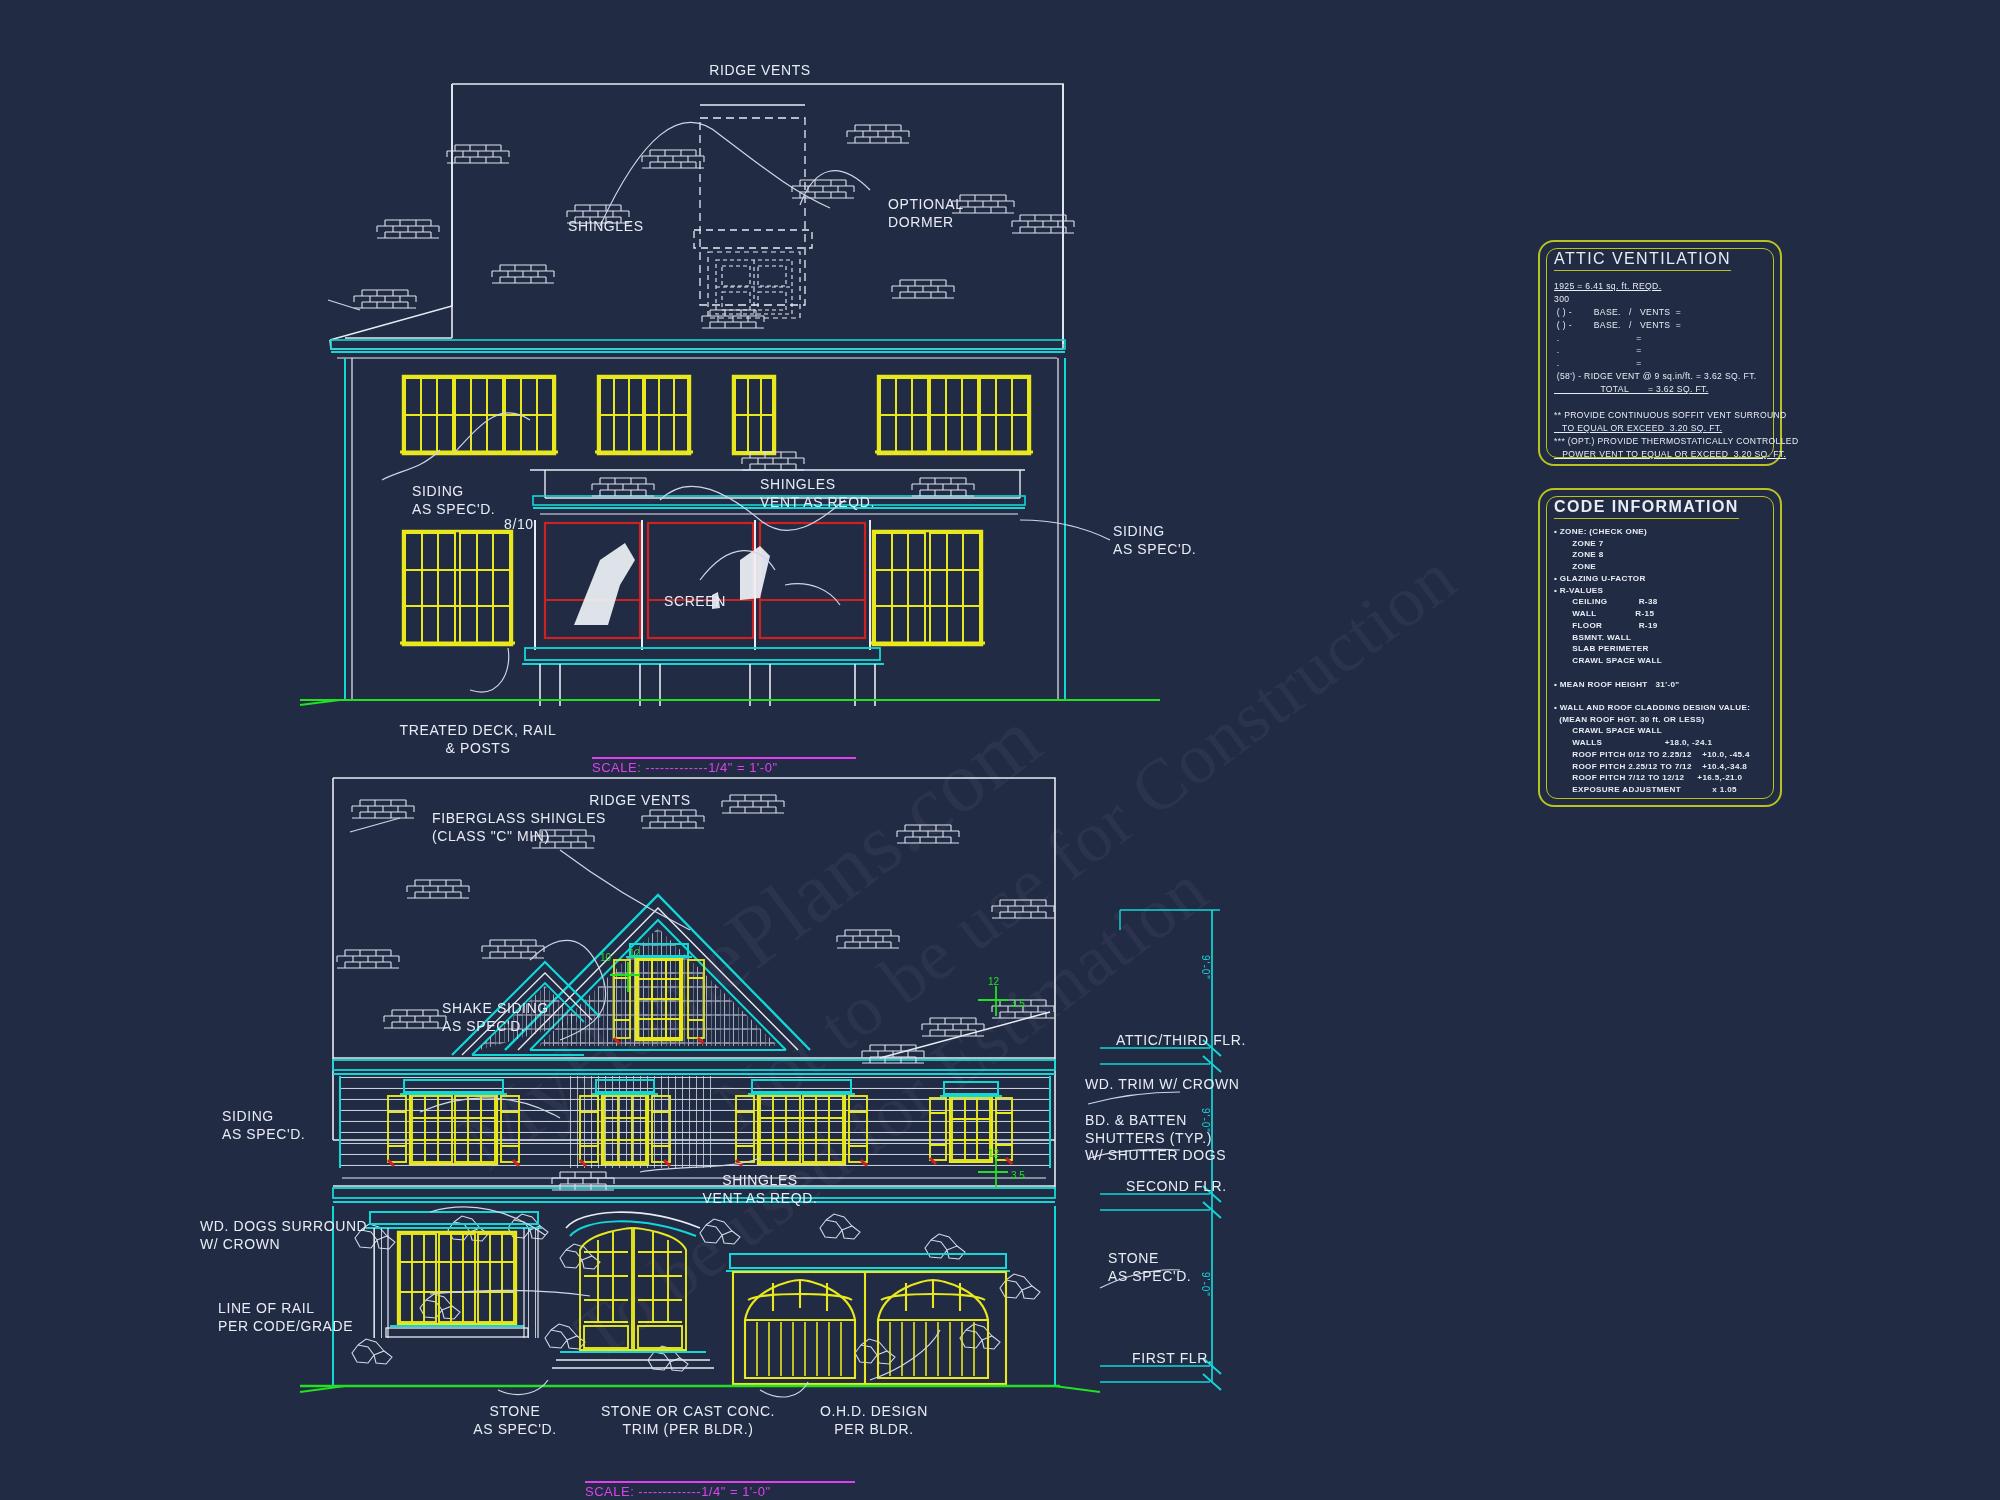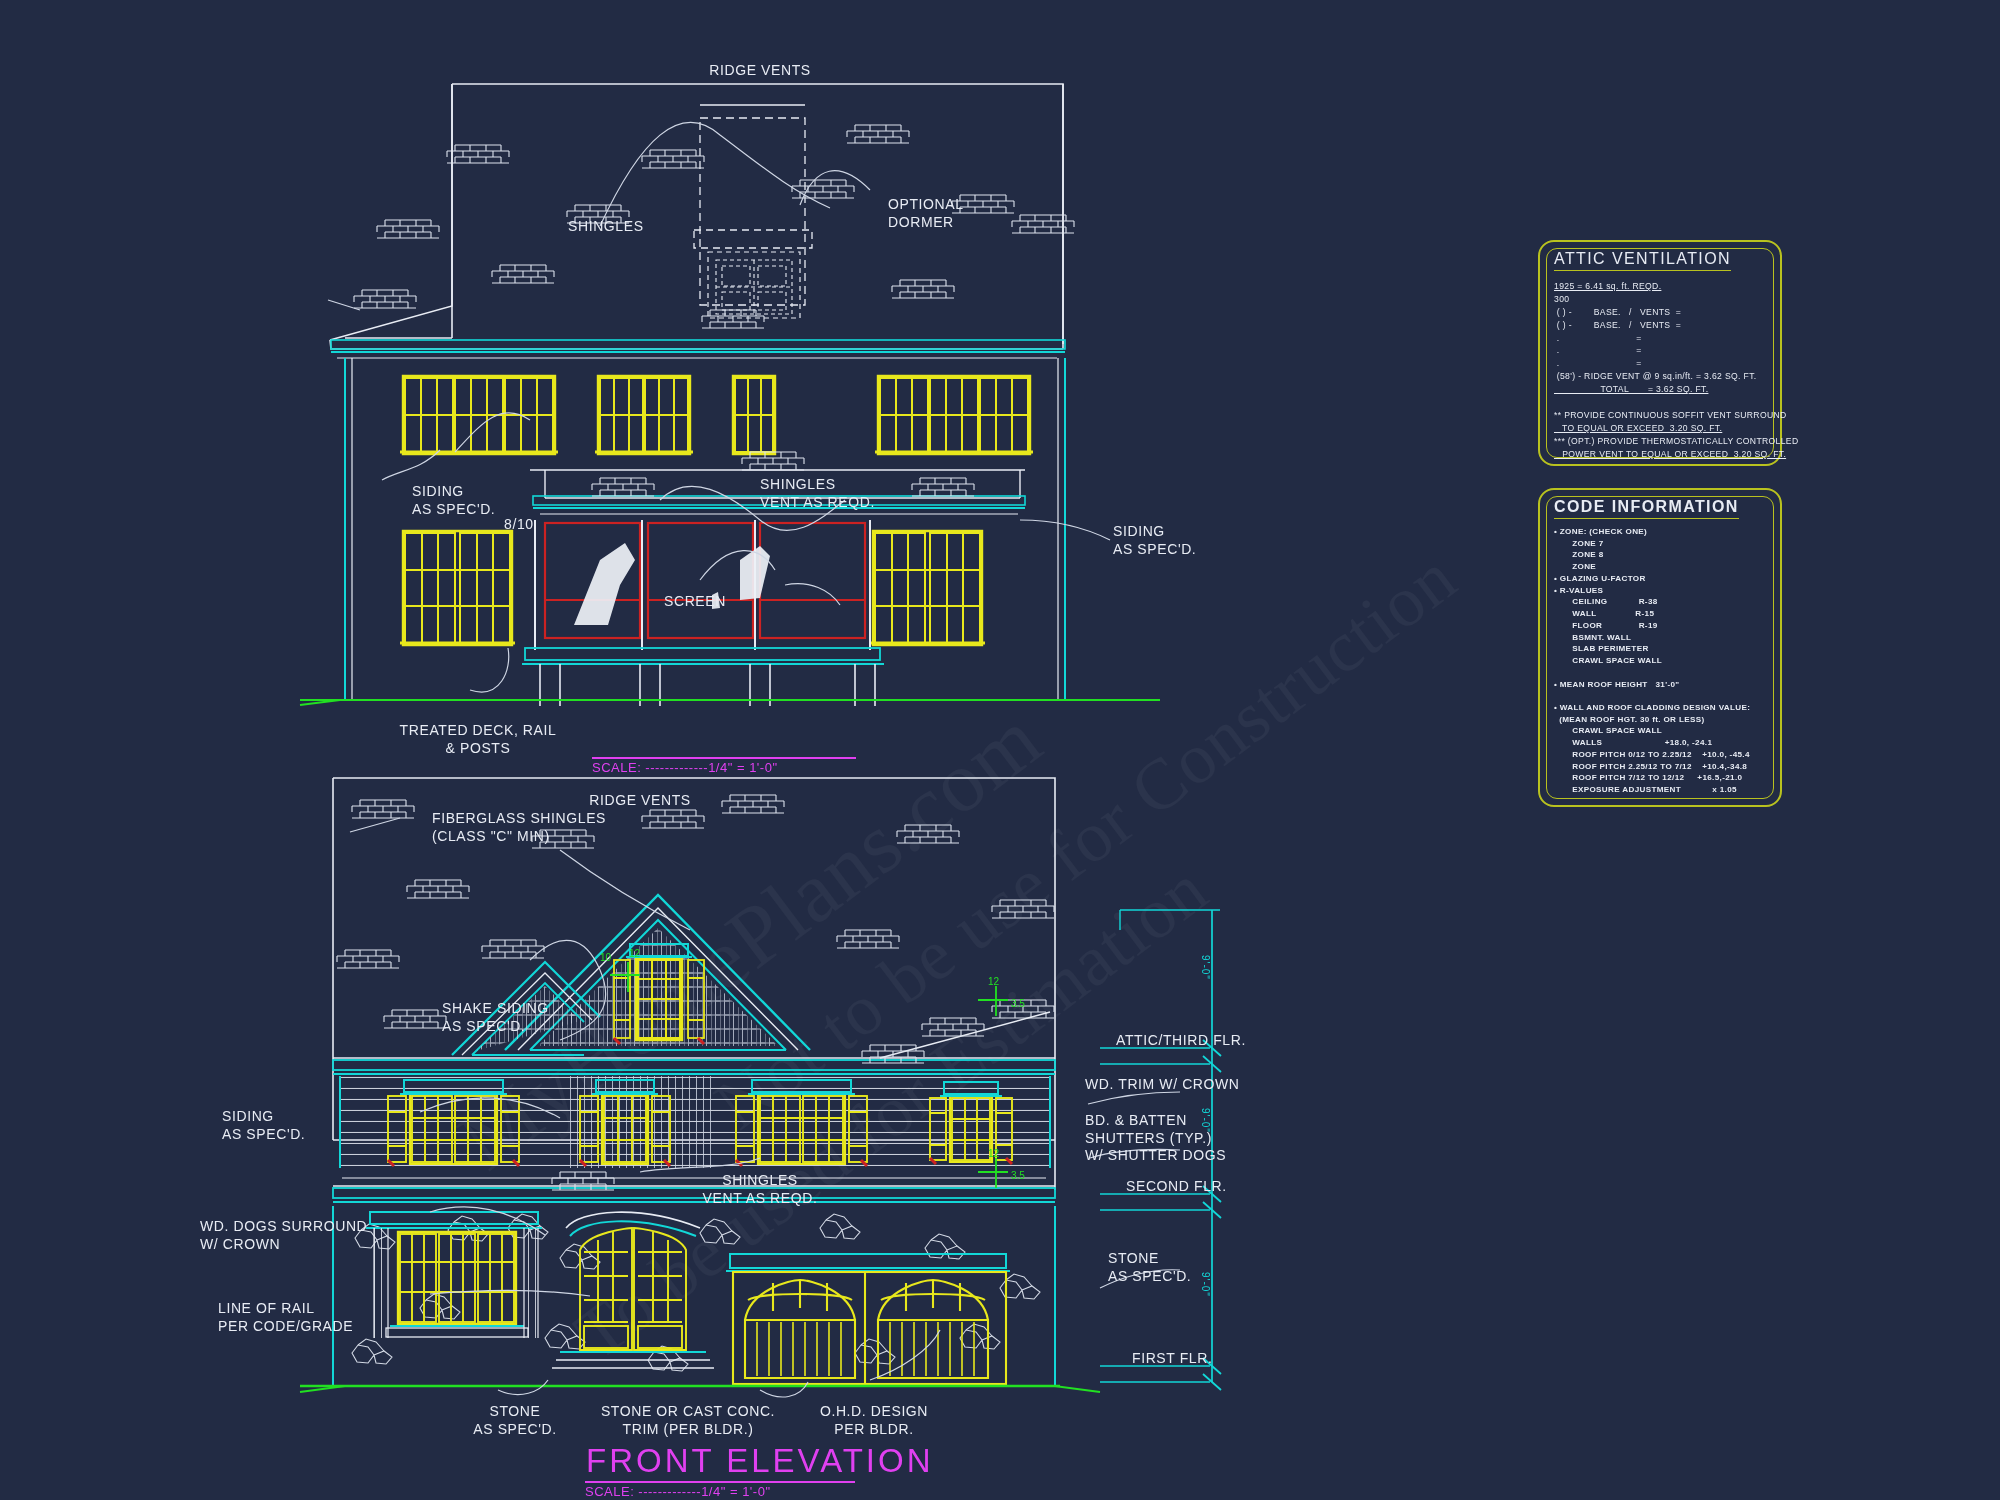--- a/index.html
+++ b/index.html
@@ -486,21 +486,20 @@
 TRIM (PER BLDR.)</div>
   <div class="txt c" style="left:874px;top:1403px;">O.H.D. DESIGN
 PER BLDR.</div>
   <div class="txt" style="left:1085px;top:1076px;">WD. TRIM W/ CROWN</div>
   <div class="txt" style="left:1085px;top:1112px;">BD. &amp; BATTEN
 SHUTTERS (TYP.)
 W/ SHUTTER DOGS</div>
   <div class="txt" style="left:1108px;top:1250px;">STONE
 AS SPEC'D.</div>
 
-  <div class="mag title" style="left:586px;top:1442px;">FRONT ELEVATION</div>
   <div style="position:absolute;left:585px;top:1481px;width:270px;height:2px;background:#e040f0;"></div>
   <div class="mag scale" style="left:585px;top:1484px;">SCALE: -------------1/4" = 1'-0"</div>
 
   <div class="txt" style="left:1116px;top:1032px;">ATTIC/THIRD FLR.</div>
   <div class="txt" style="left:1126px;top:1178px;">SECOND FLR.</div>
   <div class="txt" style="left:1132px;top:1350px;">FIRST FLR.</div>
 
   <div class="dimv" style="left:1200px;top:955px;">9'-0"</div>
   <div class="dimv" style="left:1200px;top:1108px;">9'-0"</div>
   <div class="dimv" style="left:1200px;top:1272px;">9'-0"</div>

